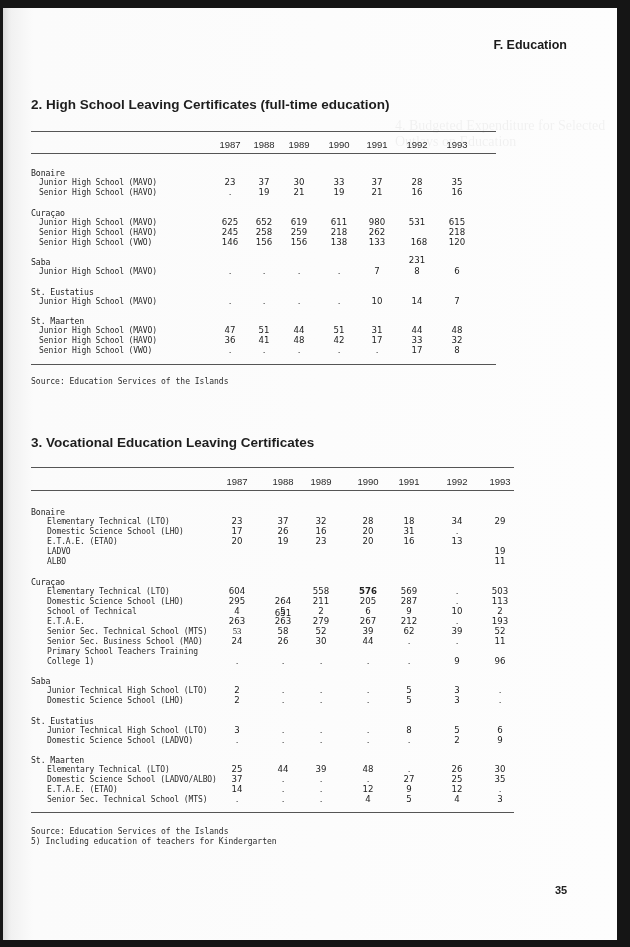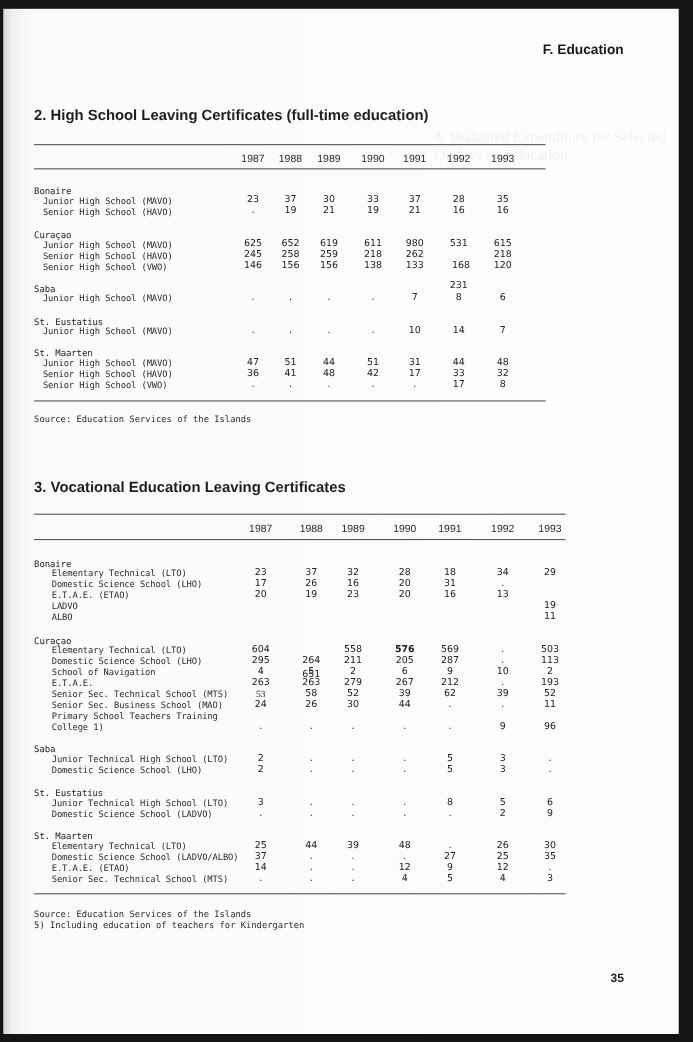--- a/index.html
+++ b/index.html
@@ -250,21 +250,21 @@
       <div class="lbl" style="left: 47px; top: 0px;">Domestic Science School (LHO)</div>
       <div class="val" style="left: 222px; top: -1px;">295</div>
       <div class="val" style="left: 268px; top: -1px;">264</div>
       <div class="val" style="left: 306px; top: -1px;">211</div>
       <div class="val" style="left: 353px; top: -1px;">205</div>
       <div class="val" style="left: 394px; top: -1px;">287</div>
       <div class="val" style="left: 442px; top: -1px;">.</div>
       <div class="val" style="left: 485px; top: -1px;">113</div>
     </div>
     <div class="row" style="top: 606.5px;">
-      <div class="lbl" style="left: 47px; top: 0px;">School of Navigation</div>
+      <div class="lbl" style="left: 47px; top: 0px;">School of Technical</div>
       <div class="val" style="left: 222px; top: -1px;">4</div>
       <div class="val" style="left: 268px; top: -1px;">5</div>
       <div class="val" style="left: 306px; top: -1px;">2</div>
       <div class="val" style="left: 353px; top: -1px;">6</div>
       <div class="val" style="left: 394px; top: -1px;">9</div>
       <div class="val" style="left: 442px; top: -1px;">10</div>
       <div class="val" style="left: 485px; top: -1px;">2</div>
     </div>
     <div class="row" style="top: 616.5px;">
       <div class="lbl" style="left: 47px; top: 0px;">E.T.A.E.</div>

